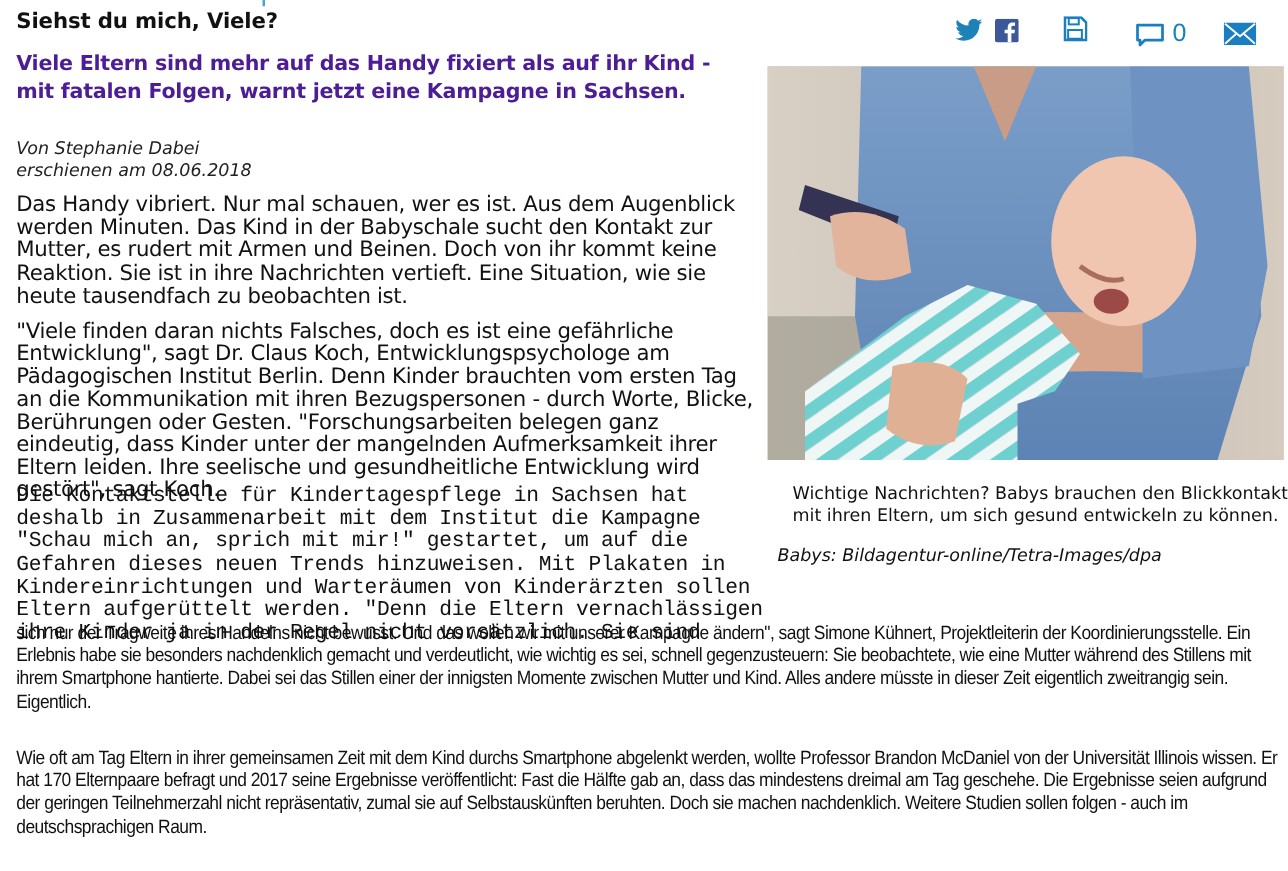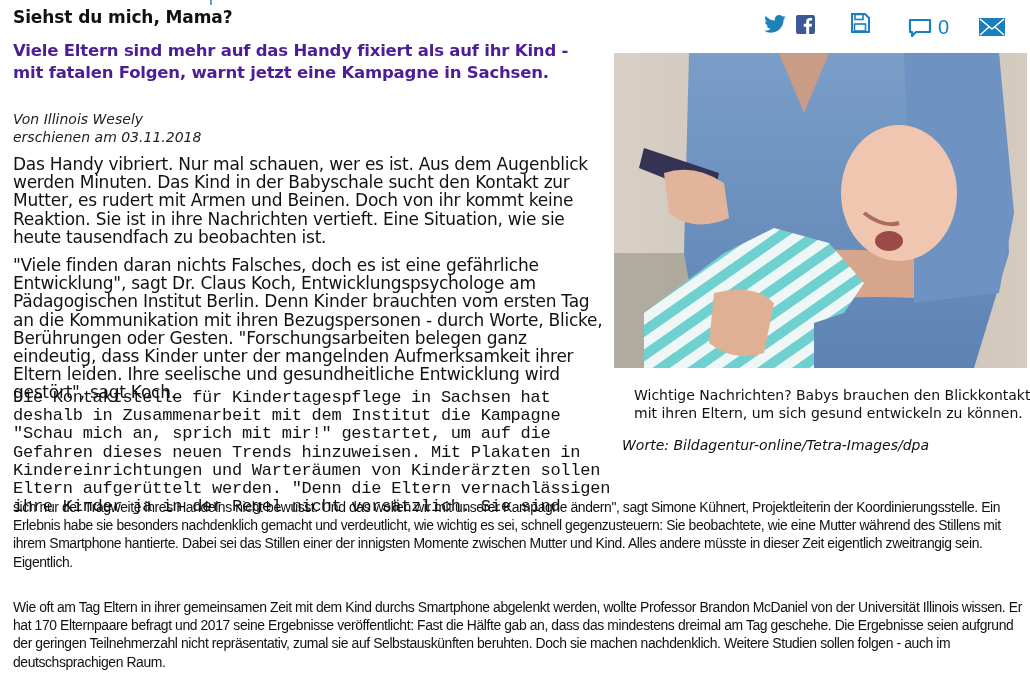--- a/index.html
+++ b/index.html
@@ -40,21 +40,21 @@
     }
     .credit {
       position: absolute; left: 622px; top: 437px; font-size: 14px; font-style: italic; color: #111;
     }
   </style>
 </head>
 <body>
 
 <div class="topline"></div>
 
-<h1 class="headline">Siehst du mich, Mama?</h1>
+<h1 class="headline">Siehst du mich, Viele?</h1>
 
 <div class="share">
   <span class="ic" style="left:4px;top:5px;">
     <svg width="22" height="18" viewBox="0 0 24 20">
         <path fill="#1d82b8" d="M24 2.4c-.9.4-1.8.6-2.8.8 1-.6 1.8-1.6 2.2-2.7-1 .6-2 1-3.1 1.2C19.3.7 18 .1 16.6.1c-2.7 0-4.9 2.2-4.9 4.9 0 .4 0 .8.1 1.1C7.7 5.9 4.1 4 1.7 1 1.2 1.7 1 2.6 1 3.5c0 1.7.9 3.2 2.2 4.1-.8 0-1.6-.2-2.2-.6v.1c0 2.4 1.7 4.4 3.9 4.8-.4.1-.8.2-1.3.2-.3 0-.6 0-.9-.1.6 2 2.4 3.4 4.6 3.4-1.7 1.3-3.8 2.1-6.1 2.1-.4 0-.8 0-1.2-.1 2.2 1.4 4.8 2.2 7.5 2.2 9.1 0 14-7.5 14-14v-.6c1-.7 1.8-1.6 2.5-2.6z"></path>
       </svg>
   </span>
   <span class="ic" style="left:36px;top:5px;">
     <svg width="19" height="19" viewBox="0 0 20 20">
         <rect width="20" height="20" rx="2" fill="#3b5998"></rect>
@@ -79,22 +79,22 @@
         <rect width="26" height="18" fill="#1a7fc1"></rect>
         <path d="M1 1l12 10L25 1" fill="none" stroke="#fff" stroke-width="1.6"></path>
         <path d="M1 17l9-8M25 17l-9-8" fill="none" stroke="#fff" stroke-width="1.4"></path>
       </svg>
   </span>
 </div>
 
 <p class="lead">Viele Eltern sind mehr auf das Handy fixiert als auf ihr Kind - mit fatalen Folgen, warnt jetzt eine Kampagne in Sachsen.</p>
 
 <div class="byline">
-  <div>Von Illinois Wesely</div>
-  <div>erschienen am 03.11.2018</div>
+  <div>Von Stephanie Dabei</div>
+  <div>erschienen am 08.06.2018</div>
 </div>
 
 <p class="para p1">Das Handy vibriert. Nur mal schauen, wer es ist. Aus dem Augenblick werden Minuten. Das Kind in der Babyschale sucht den Kontakt zur Mutter, es rudert mit Armen und Beinen. Doch von ihr kommt keine Reaktion. Sie ist in ihre Nachrichten vertieft. Eine Situation, wie sie heute tausendfach zu beobachten ist.</p>
 <p class="para p2">"Viele finden daran nichts Falsches, doch es ist eine gefährliche Entwicklung", sagt Dr. Claus Koch, Entwicklungspsychologe am Pädagogischen Institut Berlin. Denn Kinder brauchten vom ersten Tag an die Kommunikation mit ihren Bezugspersonen - durch Worte, Blicke, Berührungen oder Gesten. "Forschungsarbeiten belegen ganz eindeutig, dass Kinder unter der mangelnden Aufmerksamkeit ihrer Eltern leiden. Ihre seelische und gesundheitliche Entwicklung wird gestört", sagt Koch.</p>
 <p class="para p3">Die Kontaktstelle für Kindertagespflege in Sachsen hat deshalb in Zusammenarbeit mit dem Institut die Kampagne "Schau mich an, sprich mit mir!" gestartet, um auf die Gefahren dieses neuen Trends hinzuweisen. Mit Plakaten in Kindereinrichtungen und Warteräumen von Kinderärzten sollen Eltern aufgerüttelt werden. "Denn die Eltern vernachlässigen ihre Kinder ja in der Regel nicht vorsätzlich. Sie sind</p>
 <p class="para p3b narrow">sich nur der Tragweite ihres Handelns nicht bewusst. Und das wollen wir mit unserer Kampagne ändern", sagt Simone Kühnert, Projektleiterin der Koordinierungsstelle. Ein Erlebnis habe sie besonders nachdenklich gemacht und verdeutlicht, wie wichtig es sei, schnell gegenzusteuern: Sie beobachtete, wie eine Mutter während des Stillens mit ihrem Smartphone hantierte. Dabei sei das Stillen einer der innigsten Momente zwischen Mutter und Kind. Alles andere müsste in dieser Zeit eigentlich zweitrangig sein. Eigentlich.</p>
 <p class="para p4 narrow">Wie oft am Tag Eltern in ihrer gemeinsamen Zeit mit dem Kind durchs Smartphone abgelenkt werden, wollte Professor Brandon McDaniel von der Universität Illinois wissen. Er hat 170 Elternpaare befragt und 2017 seine Ergebnisse veröffentlicht: Fast die Hälfte gab an, dass das mindestens dreimal am Tag geschehe. Die Ergebnisse seien aufgrund der geringen Teilnehmerzahl nicht repräsentativ, zumal sie auf Selbstauskünften beruhten. Doch sie machen nachdenklich. Weitere Studien sollen folgen - auch im deutschsprachigen Raum.</p>
 
 <div class="figure">
   <svg width="413" height="315" viewBox="0 0 413 315">
@@ -123,13 +123,13 @@
     <path d="M105 210 Q200 190 300 200 L300 245 Q200 240 110 260 Z" fill="#d6a58c"></path>
     <path d="M30 260 L110 200 L160 175 L215 190 L250 230 L230 260 L200 270 L200 315 L30 315 Z" fill="url(#stripes)"></path>
     <ellipse cx="285" cy="140" rx="58" ry="68" fill="#f0c6b0"></ellipse>
     <path d="M250 160 Q270 175 285 170" stroke="#a86d5f" stroke-width="4" fill="none"></path>
     <ellipse cx="275" cy="188" rx="14" ry="10" fill="#9b4a48"></ellipse>
     <path d="M100 240 Q140 230 160 250 L150 300 Q120 310 95 290 Z" fill="#e0b094"></path>
   </svg>
 </div>
 
 <p class="caption">Wichtige Nachrichten? Babys brauchen den Blickkontakt mit ihren Eltern, um sich gesund entwickeln zu können.</p>
-<div class="credit">Worte: Bildagentur-online/Tetra-Images/dpa</div>
+<div class="credit">Babys: Bildagentur-online/Tetra-Images/dpa</div>
 
 </body></html>

